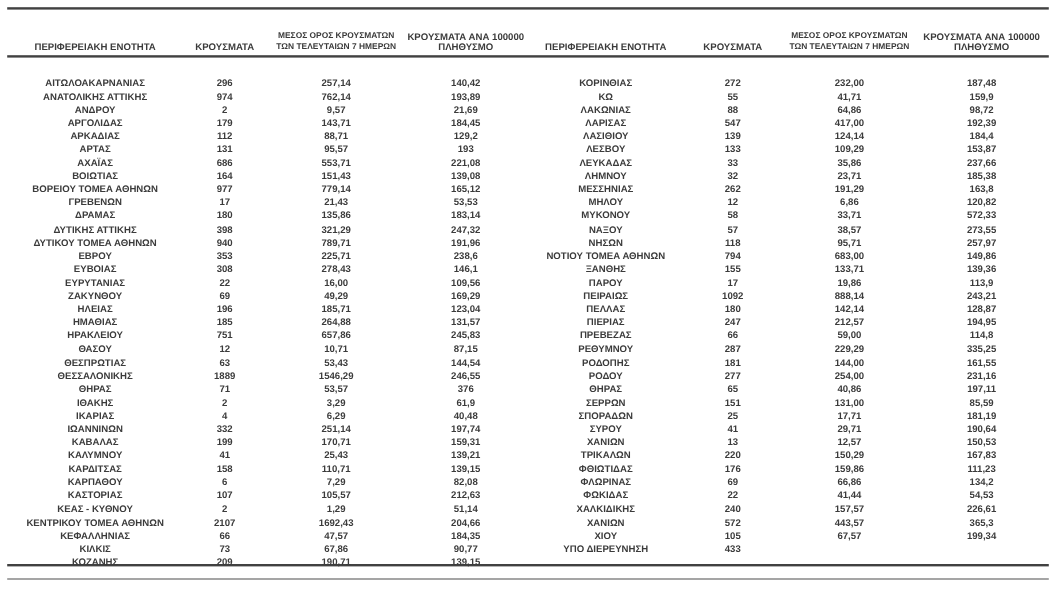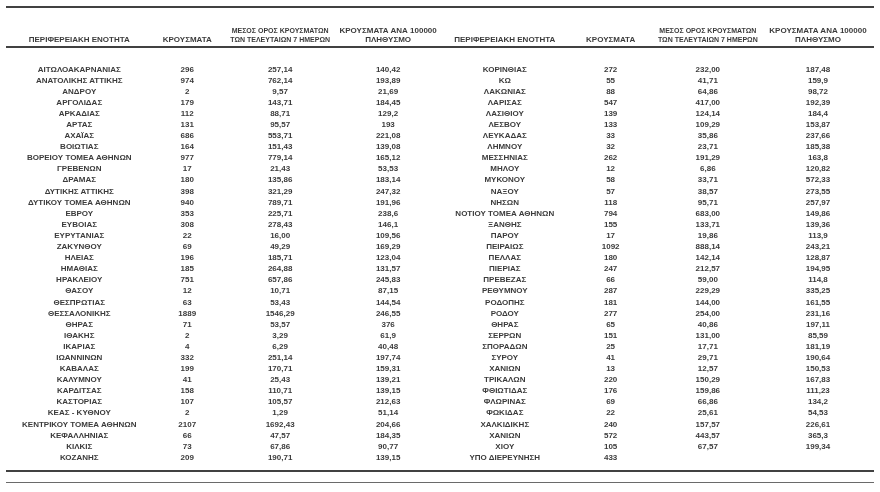--- a/index.html
+++ b/index.html
@@ -240,20 +240,26 @@
           <div class="cell">25,43</div>
           <div class="cell">139,21</div>
         </div>
         <div class="row">
           <div class="cell">ΚΑΡΔΙΤΣΑΣ</div>
           <div class="cell">158</div>
           <div class="cell">110,71</div>
           <div class="cell">139,15</div>
         </div>
         <div class="row">
+          <div class="cell">ΚΑΡΠΑΘΟΥ</div>
+          <div class="cell">6</div>
+          <div class="cell">7,29</div>
+          <div class="cell">82,08</div>
+        </div>
+        <div class="row">
           <div class="cell">ΚΑΣΤΟΡΙΑΣ</div>
           <div class="cell">107</div>
           <div class="cell">105,57</div>
           <div class="cell">212,63</div>
         </div>
         <div class="row">
           <div class="cell">ΚΕΑΣ - ΚΥΘΝΟΥ</div>
           <div class="cell">2</div>
           <div class="cell">1,29</div>
           <div class="cell">51,14</div>
@@ -485,21 +491,21 @@
         </div>
         <div class="row">
           <div class="cell">ΦΛΩΡΙΝΑΣ</div>
           <div class="cell">69</div>
           <div class="cell">66,86</div>
           <div class="cell">134,2</div>
         </div>
         <div class="row">
           <div class="cell">ΦΩΚΙΔΑΣ</div>
           <div class="cell">22</div>
-          <div class="cell">25,61</div>
+          <div class="cell">41,44</div>
           <div class="cell">54,53</div>
         </div>
         <div class="row">
           <div class="cell">ΧΑΛΚΙΔΙΚΗΣ</div>
           <div class="cell">240</div>
           <div class="cell">157,57</div>
           <div class="cell">226,61</div>
         </div>
         <div class="row">
           <div class="cell">ΧΑΝΙΩΝ</div>

